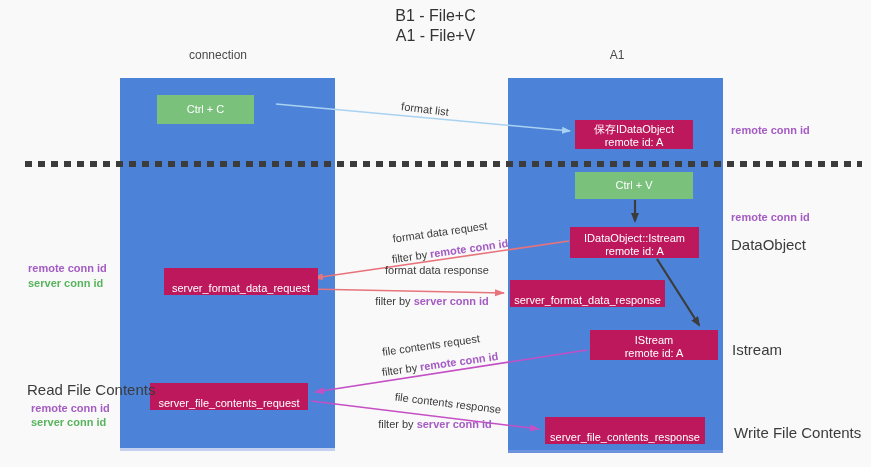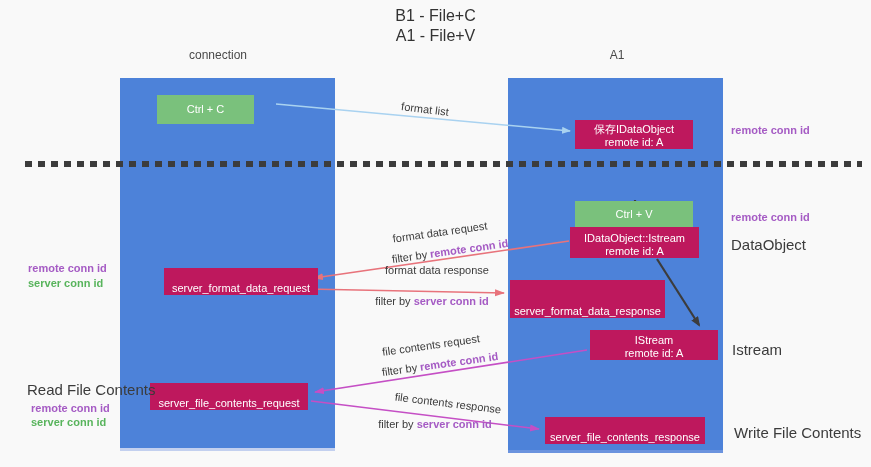--- a/index.html
+++ b/index.html
@@ -85,34 +85,34 @@
 
   <div class="box green" style="left:157px; top:95px; width:97px; height:29px;">
     <div>Ctrl + C</div>
   </div>
 
   <div class="box orange" style="left:575px; top:120px; width:118px; height:29px;">
     <div>保存IDataObject</div>
     <div>remote id: A</div>
   </div>
 
-  <div class="box green" style="left:575px; top:172px; width:118px; height:27px;margin-top:29px;">
+  <div class="box green" style="left:575px; top:172px; width:118px; height:27px;">
     <div>Ctrl + V</div>
   </div>
 
   <div class="box orange" style="left:570px; top:227px; width:129px; height:31px;">
     <div>IDataObject::Istream</div>
     <div>remote id: A</div>
   </div>
 
   <div class="box orange" style="left:164px; top:268px; width:154px; height:27px;">
     <div>server_format_data_request</div>
   </div>
 
-  <div class="box orange" style="left:510px; top:280px; width:155px; height:38px;">
+  <div class="box orange" style="left:510px; top:280px; width:155px; height:27px;">
     <div>server_format_data_response</div>
   </div>
 
   <div class="box orange" style="left:590px; top:330px; width:128px; height:30px;">
     <div>IStream</div>
     <div>remote id: A</div>
   </div>
 
   <div class="box orange" style="left:545px; top:417px; width:160px; height:27px;">
     <div>server_file_contents_response</div>

